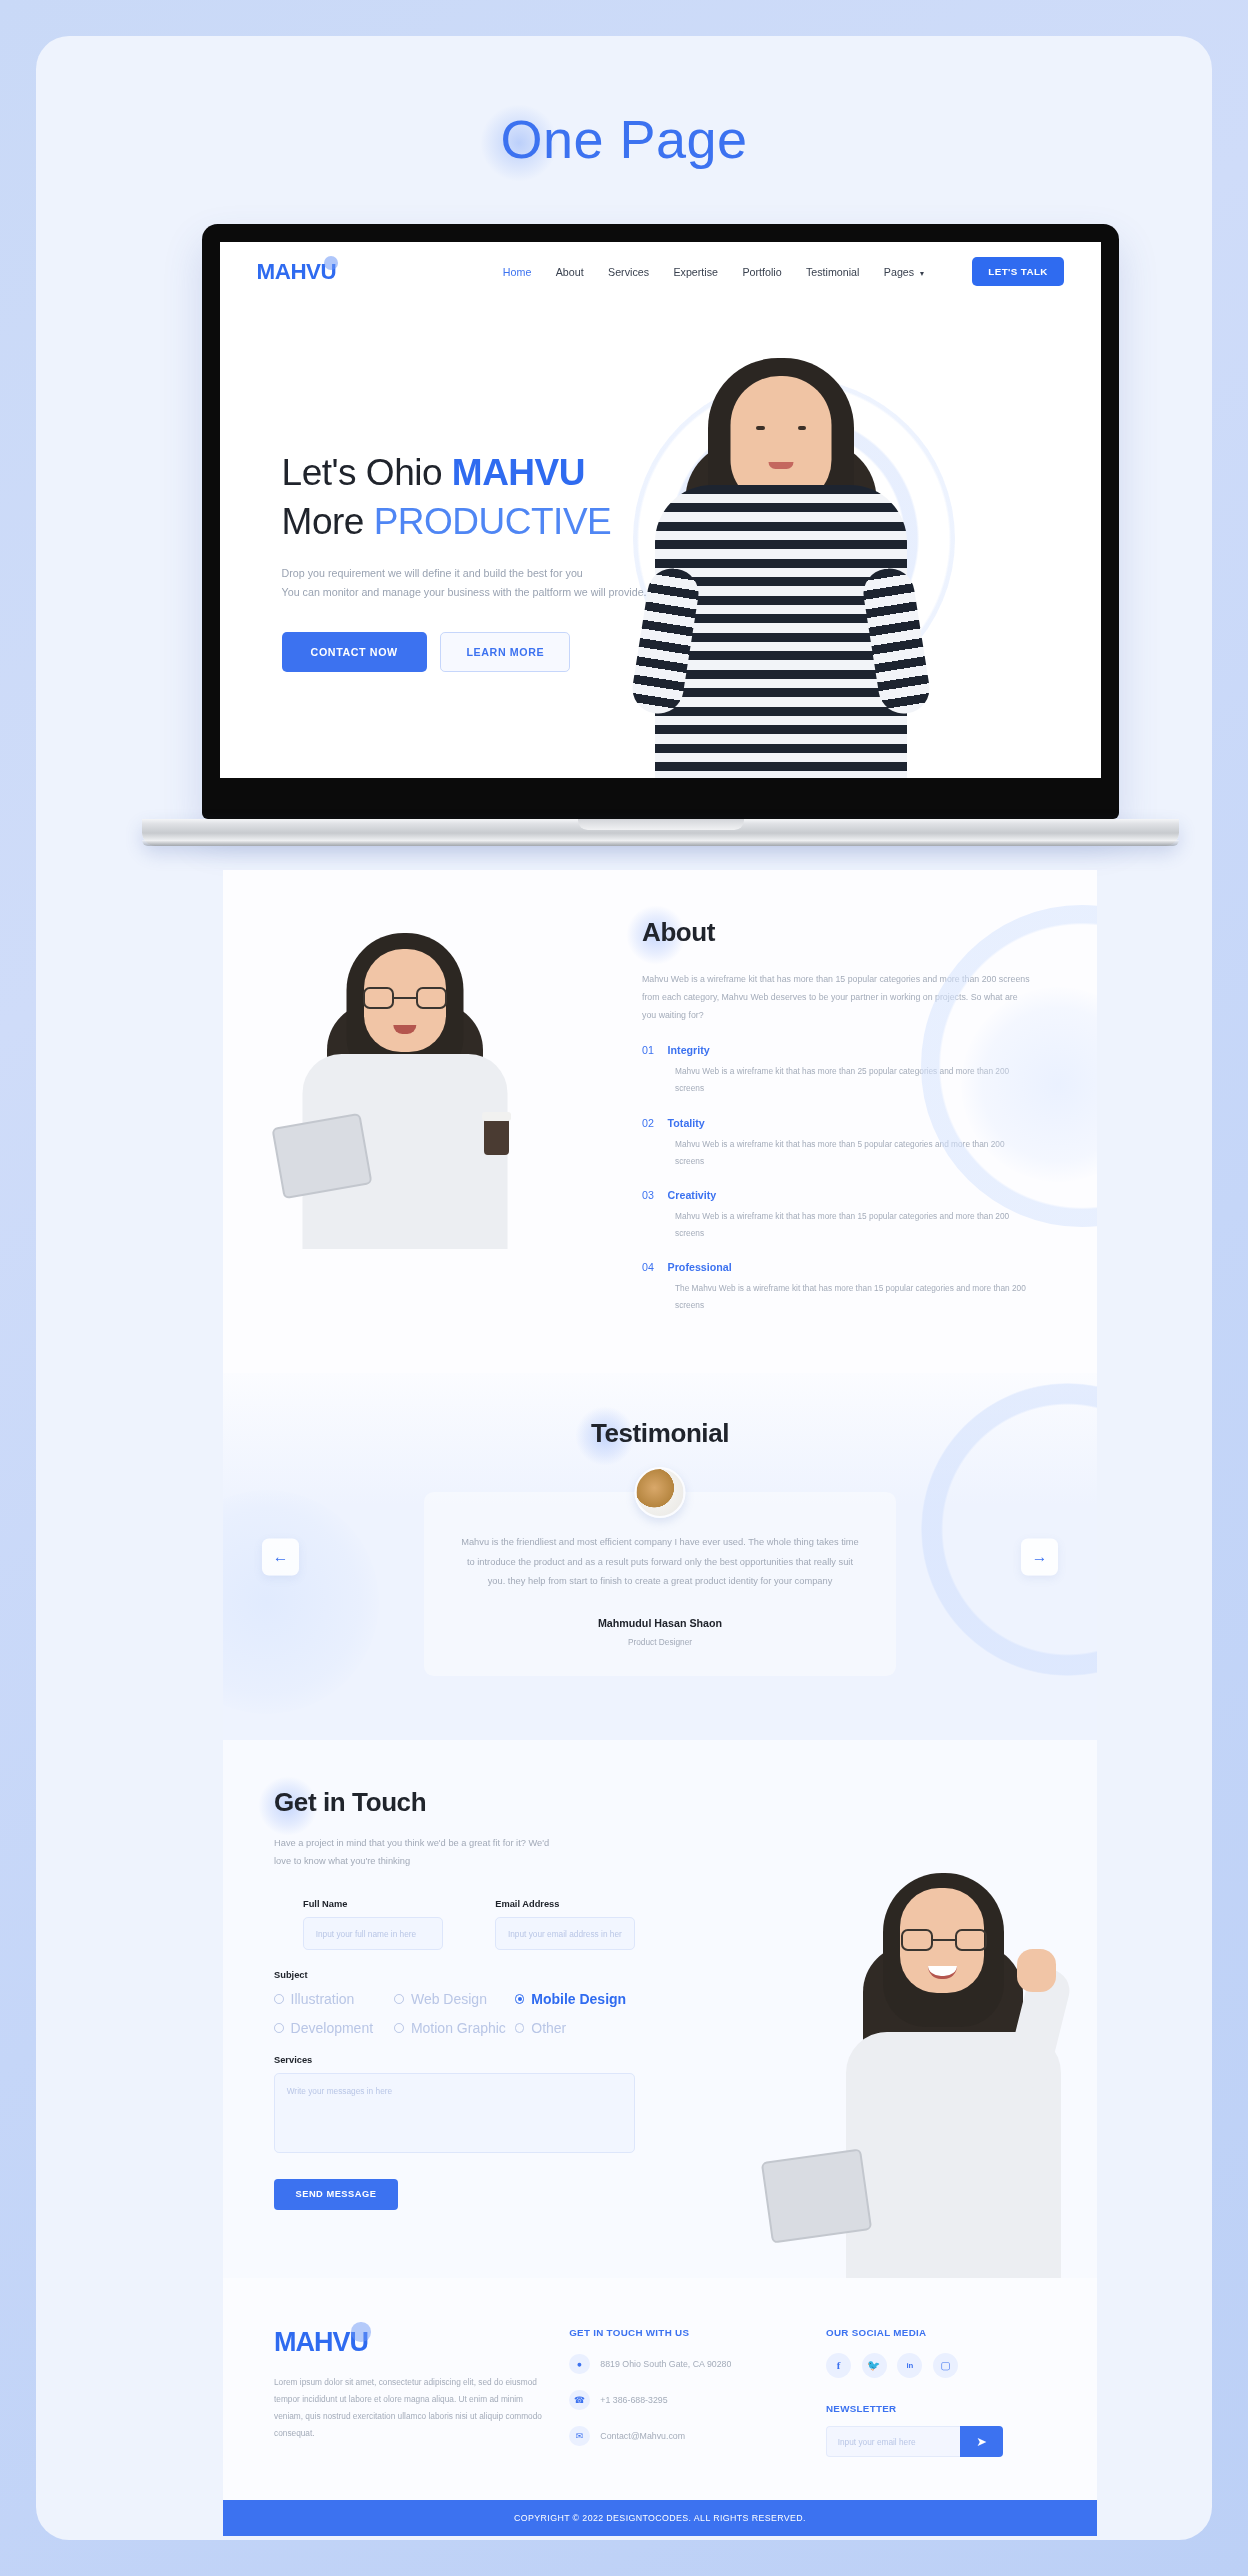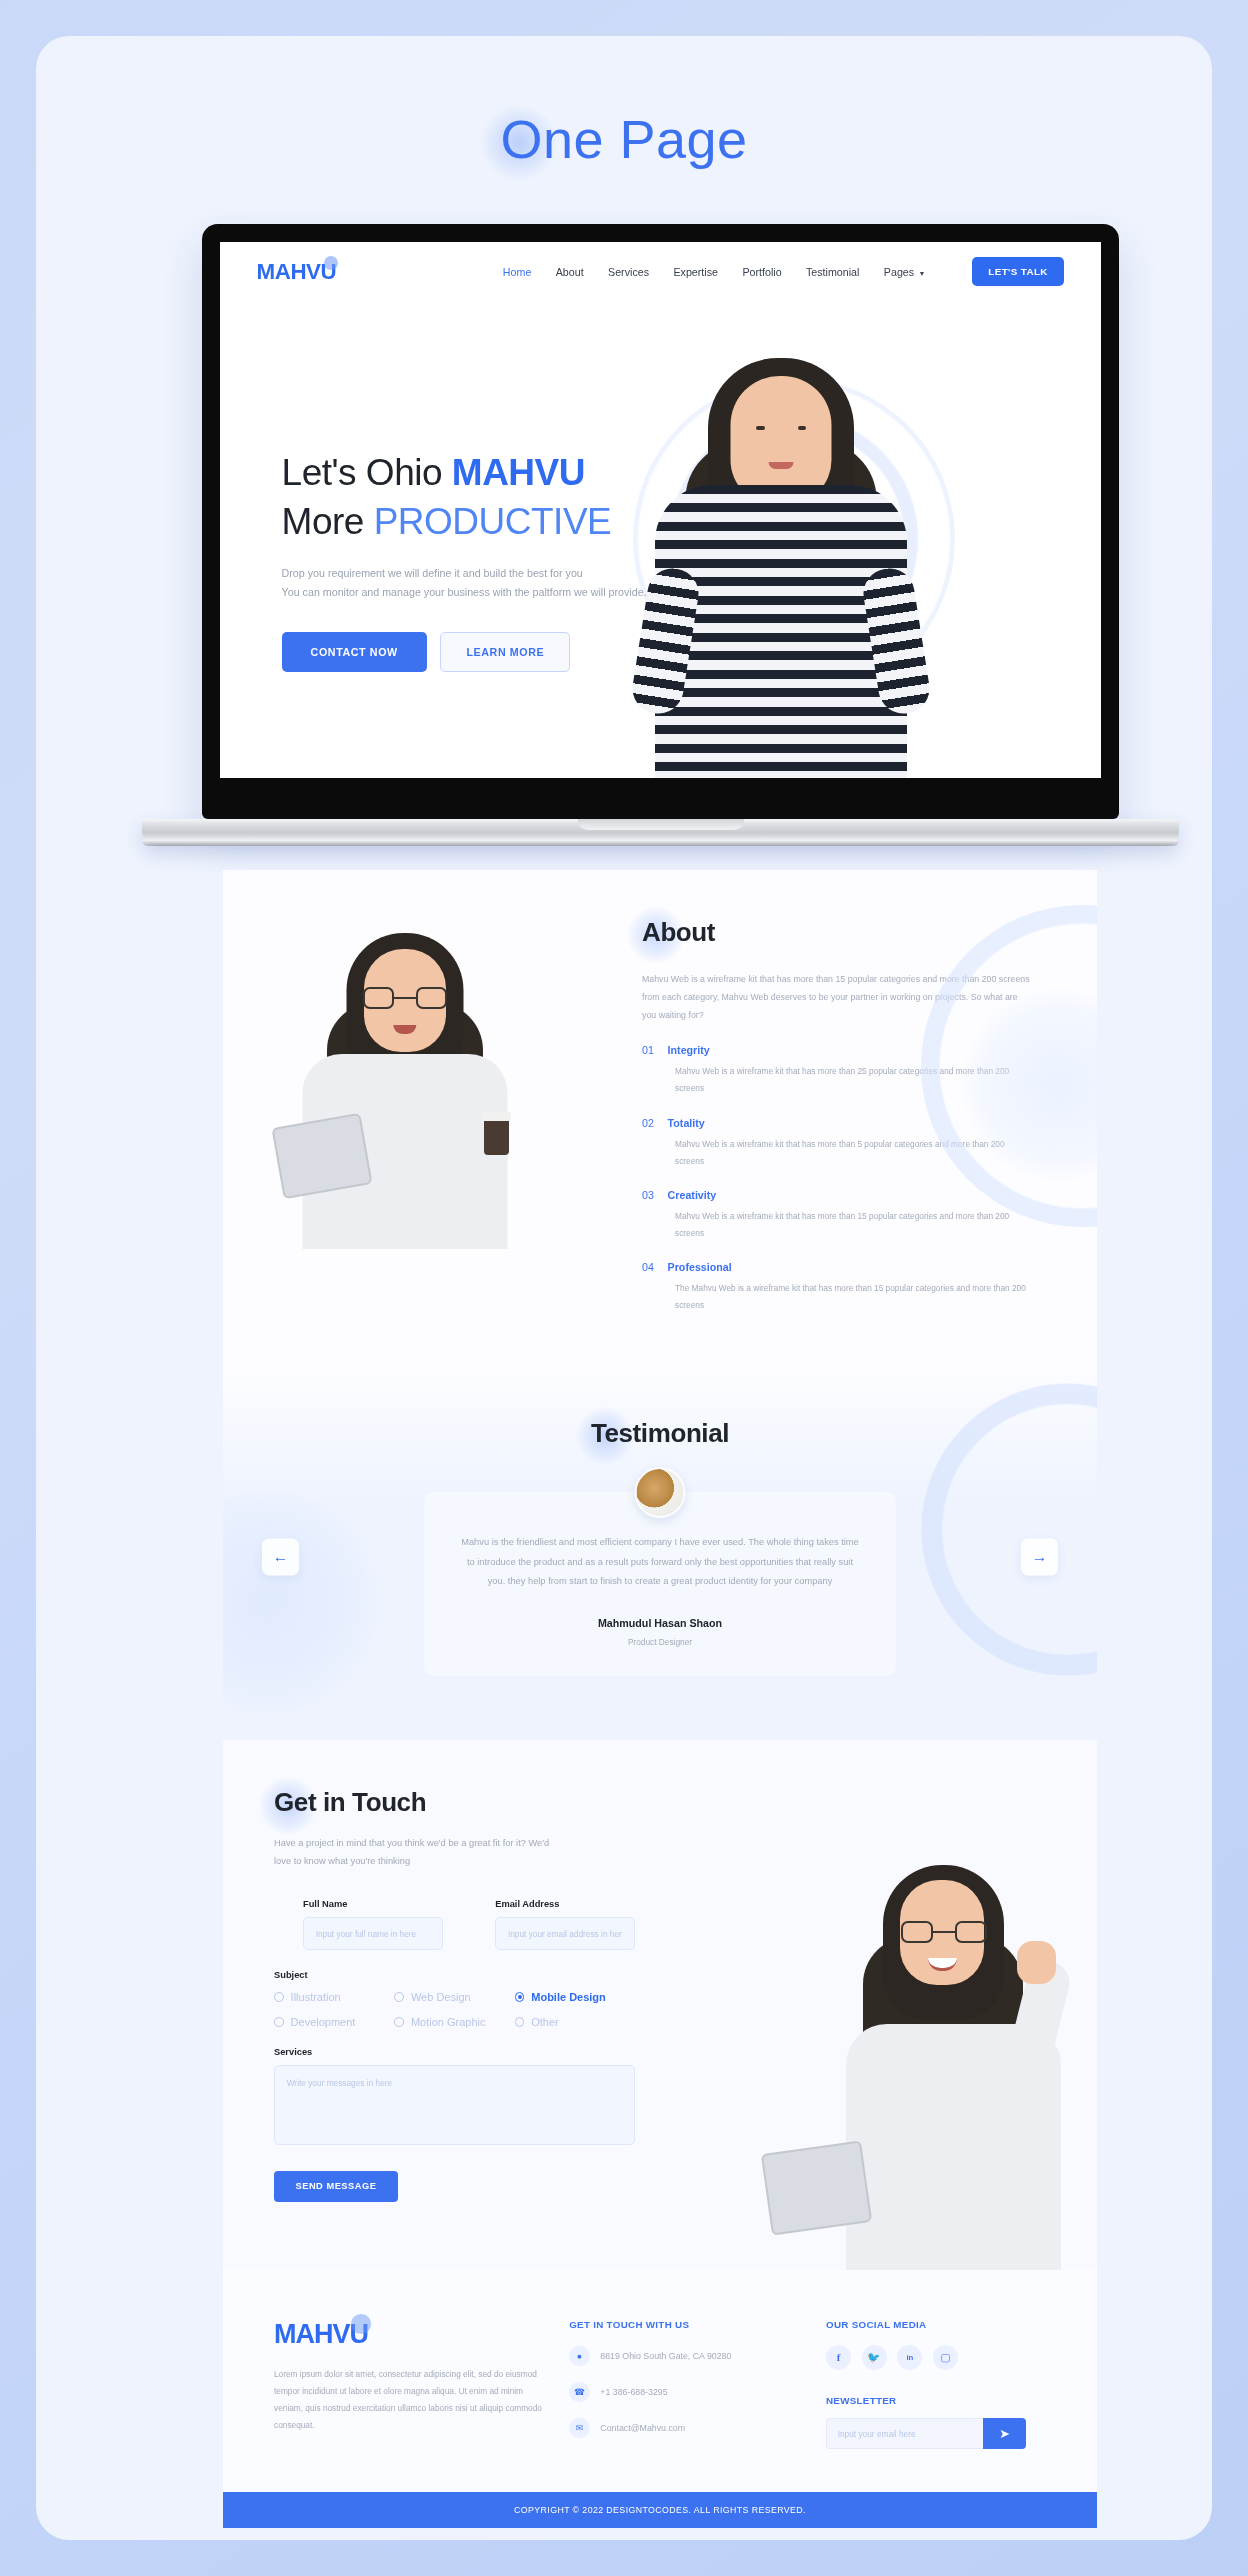--- a/index.html
+++ b/index.html
@@ -178,21 +178,21 @@
     background:#f2f6ff; padding:0 11.7px; font-size:8.3px; color:#b9c6e6;
     font-family:"Liberation Sans", sans-serif;
   }
   .input::placeholder{ color:#b9c6e6; }
   .subject-block{ margin-top:19.5px; }
   .radios{ margin-top:11.7px; display:grid; grid-template-columns:1fr 1fr 1fr; row-gap:12.7px; }
   .radio{ display:flex; align-items:center; gap:6.8px; cursor:pointer; }
   .radio .dot{ width:9.8px; height:9.8px; border-radius:50%; border:1.4px solid #b9c6e6; position:relative; }
   .radio.sel .dot{ border-color:#2f6bf0; }
   .radio.sel .dot:after{ content:""; position:absolute; left:2px; top:2px; width:3.9px; height:3.9px; border-radius:50%; background:#2f6bf0; }
-  .radio span{ font-size:11px; color:#b9c6e6; }
+  .radio span{ font-size:14px; color:#b9c6e6; }
   .radio.sel span{ color:#2f6bf0; font-weight:700; }
   .msg-block{ margin-top:19.5px; }
   .textarea{
     margin-top:7.8px; width:100%; height:80px; border:1px solid #dde6fb; border-radius:4.9px;
     background:#f2f6ff; padding:11.7px; font-size:8.3px; color:#b9c6e6; resize:none;
     font-family:"Liberation Sans", sans-serif;
   }
   .textarea::placeholder{ color:#b9c6e6; }
   .btn-send{
     margin-top:21.5px; background:#3c72f0; color:#fff; font-size:9.3px; font-weight:700; letter-spacing:0.5px;
@@ -225,21 +225,21 @@
   .f-col2{ width:234px; } .f-col3{ width:224px; }
   .f-head{ font-size:9.8px; font-weight:800; color:#3c72f0; letter-spacing:0.3px; }
   .f-item{ margin-top:15.6px; display:flex; align-items:center; gap:10.7px; }
   .f-ico{ width:20.5px; height:20.5px; border-radius:50%; background:#eaf0ff; color:#3c72f0;
     display:flex; align-items:center; justify-content:center; font-size:8.8px; flex:0 0 auto; }
   .f-txt{ font-size:8.8px; color:#a4acba; }
   .socials{ margin-top:14.6px; display:flex; gap:10.7px; }
   .soc{ width:25px; height:25px; border-radius:50%; background:#eaf0ff; color:#3c72f0;
     display:flex; align-items:center; justify-content:center; font-size:10.7px; cursor:pointer; }
   .news-head{ margin-top:25px; }
-  .news-row{ margin-top:12.7px; display:flex; width:200px; }
+  .news-row{ margin-top:12.7px; display:flex; width:177px; }
   .news-input{ flex:1; height:31px; border:1px solid #e3eafb; border-right:none; border-radius:3.9px 0 0 3.9px;
     background:#f3f6ff; padding:0 10.7px; font-size:8.3px; color:#b9c6e6; font-family:"Liberation Sans", sans-serif; }
   .news-input::placeholder{ color:#b9c6e6; }
   .news-btn{ width:43px; height:31px; background:#3c72f0; border:none; border-radius:0 3.9px 3.9px 0;
     color:#fff; font-size:12.7px; cursor:pointer; }
   .copybar{ background:#3c72f0; color:#fff; text-align:center; font-size:8.8px; letter-spacing:0.4px; padding:12.7px 0; font-weight:500; }
 </style>
 </head>
 <body>
 

